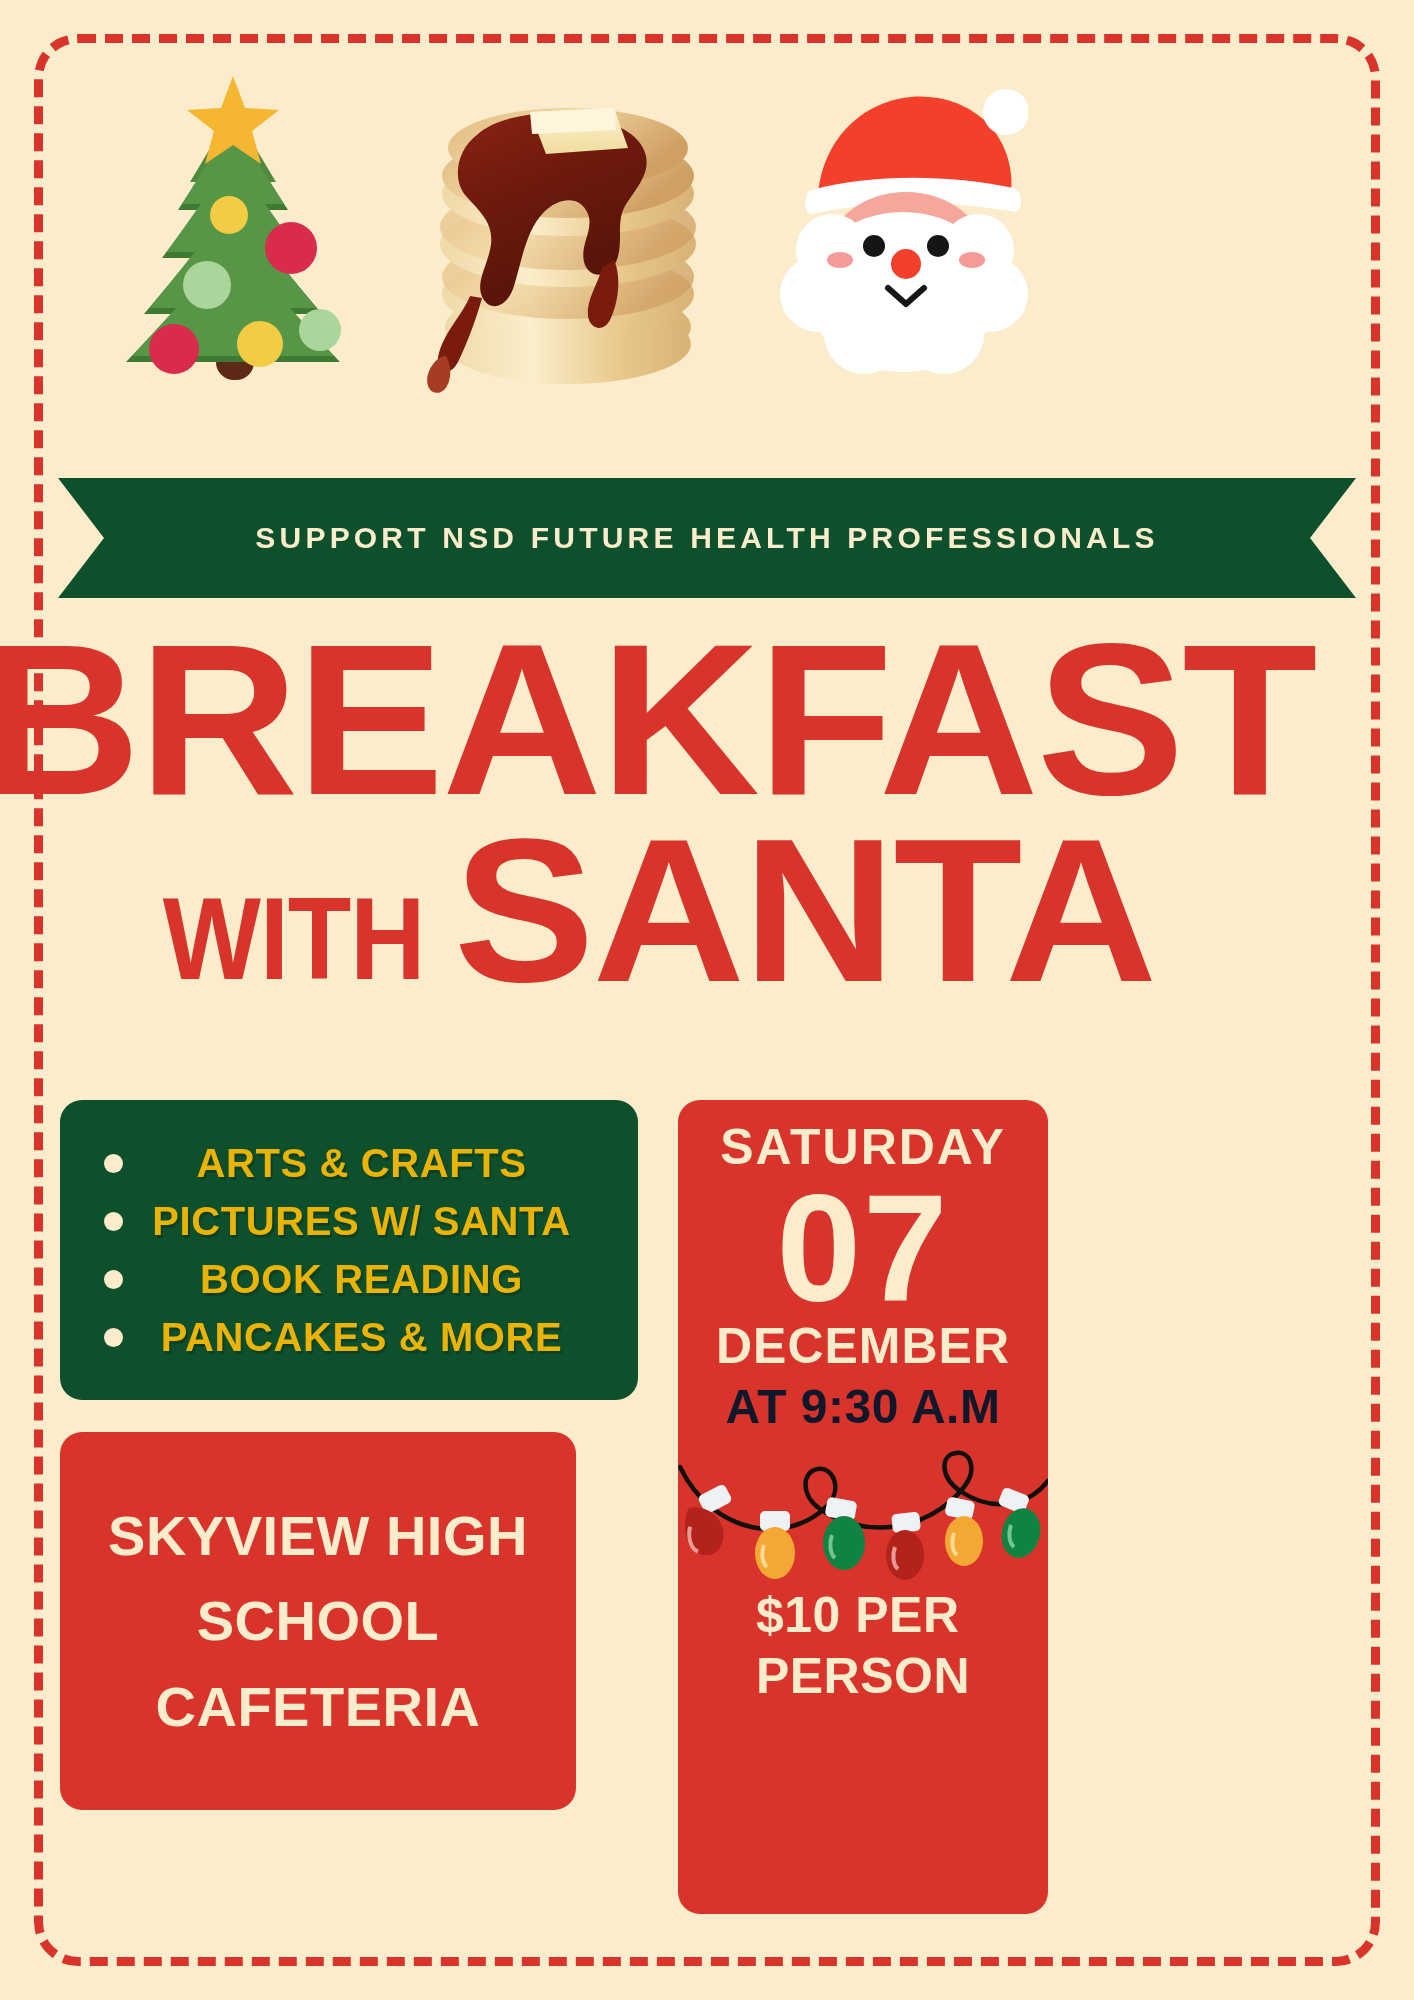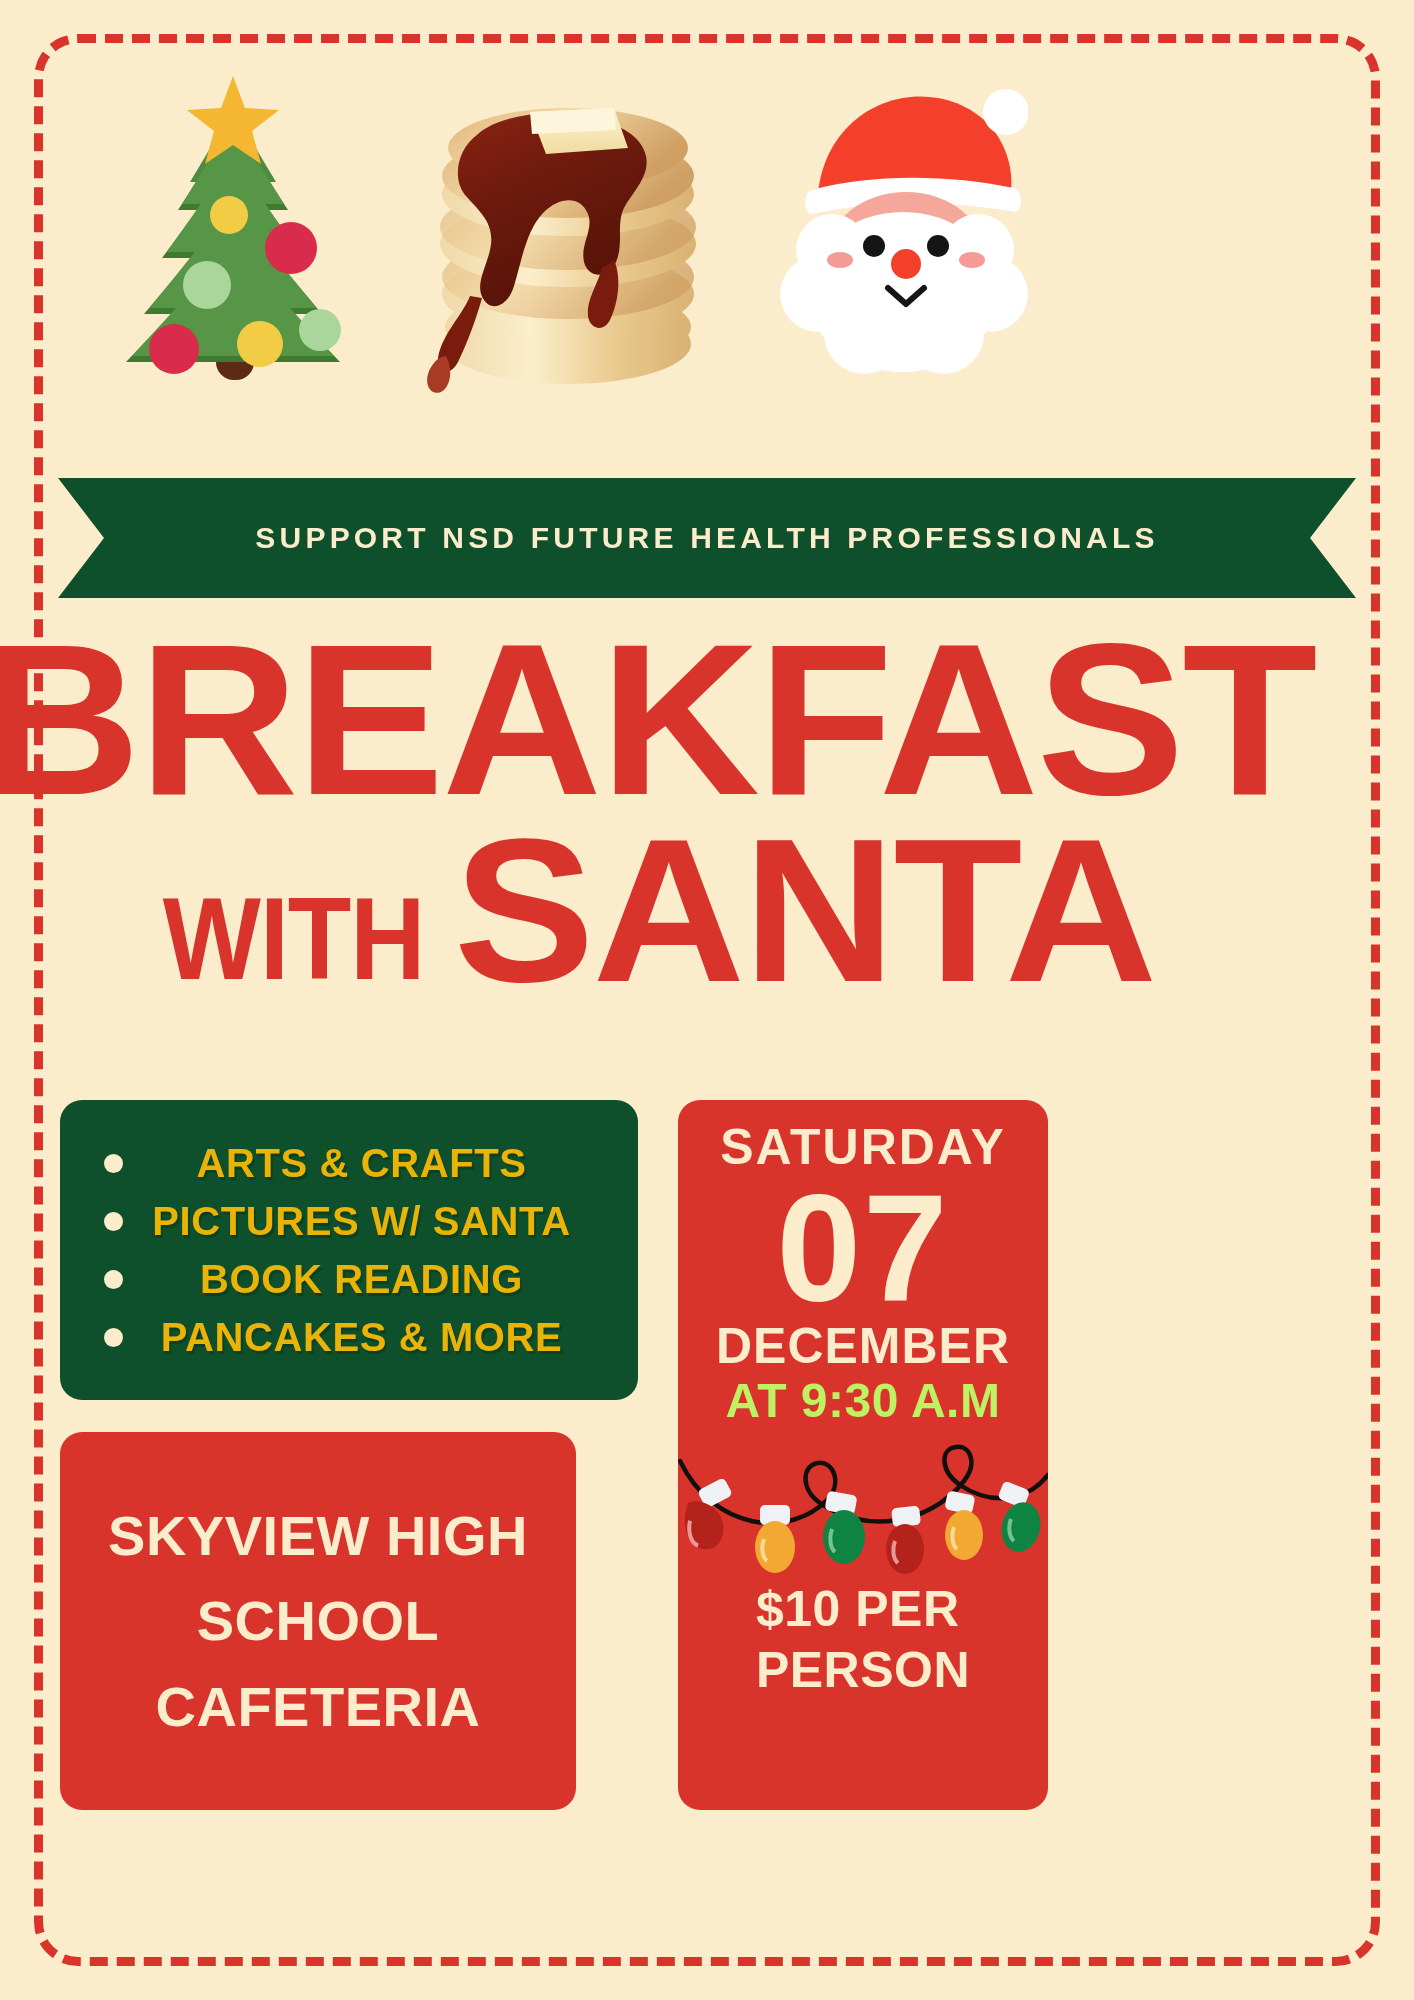--- a/index.html
+++ b/index.html
@@ -137,21 +137,21 @@
     font-weight:bold;
     letter-spacing:0.6px;
     text-shadow:2px 3px 0 rgba(0,0,0,0.18);
     padding-right:10px;
     white-space:nowrap;
   }
 
   .date-box{
     position:absolute;
     left:678px;top:1100px;
-    width:370px;height:710px;
+    width:370px;height:814px;
     background:#d8342c;
     border-radius:22px;
     box-sizing:border-box;
     overflow:hidden;
     display:flex;flex-direction:column;align-items:center;
   }
   .date-day-name{
     margin-top:18px;
     color:#fbeccb;
     font-size:50px;
@@ -168,26 +168,26 @@
   }
   .date-month{
     color:#fbeccb;
     font-size:50px;
     font-weight:bold;
     letter-spacing:1px;
     line-height:1.06;
     margin-top:-4px;
   }
   .date-time{
-    color:#bef264;
+    color:#0f172a;
     font-size:48px;
     font-weight:bold;
     letter-spacing:0.5px;
     line-height:1.08;
-    margin-top:2px;
+    margin-top:8px;
   }
   .lights-wrap{
     width:370px;height:140px;
     margin-top:8px;
   }
   .price{
     color:#fbeccb;
     font-size:50px;
     font-weight:bold;
     text-align:left;

